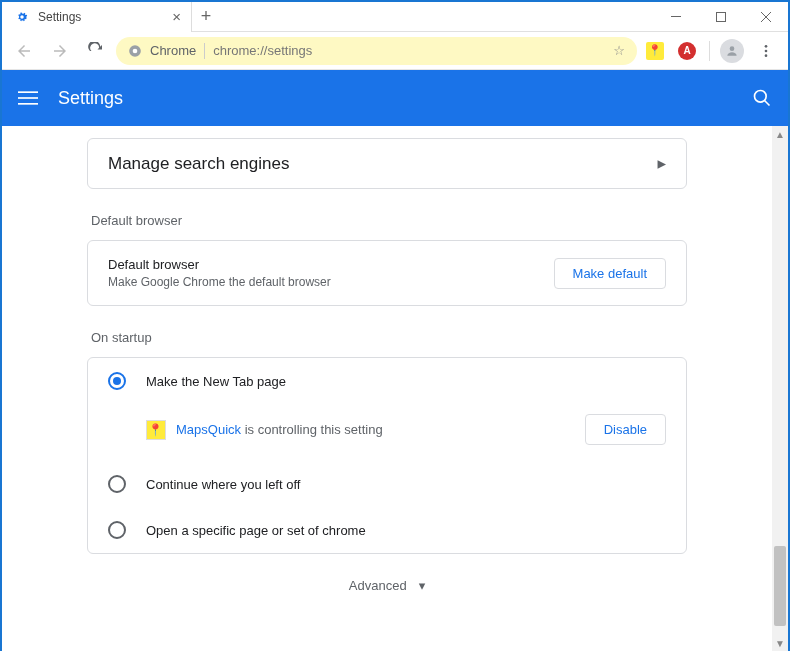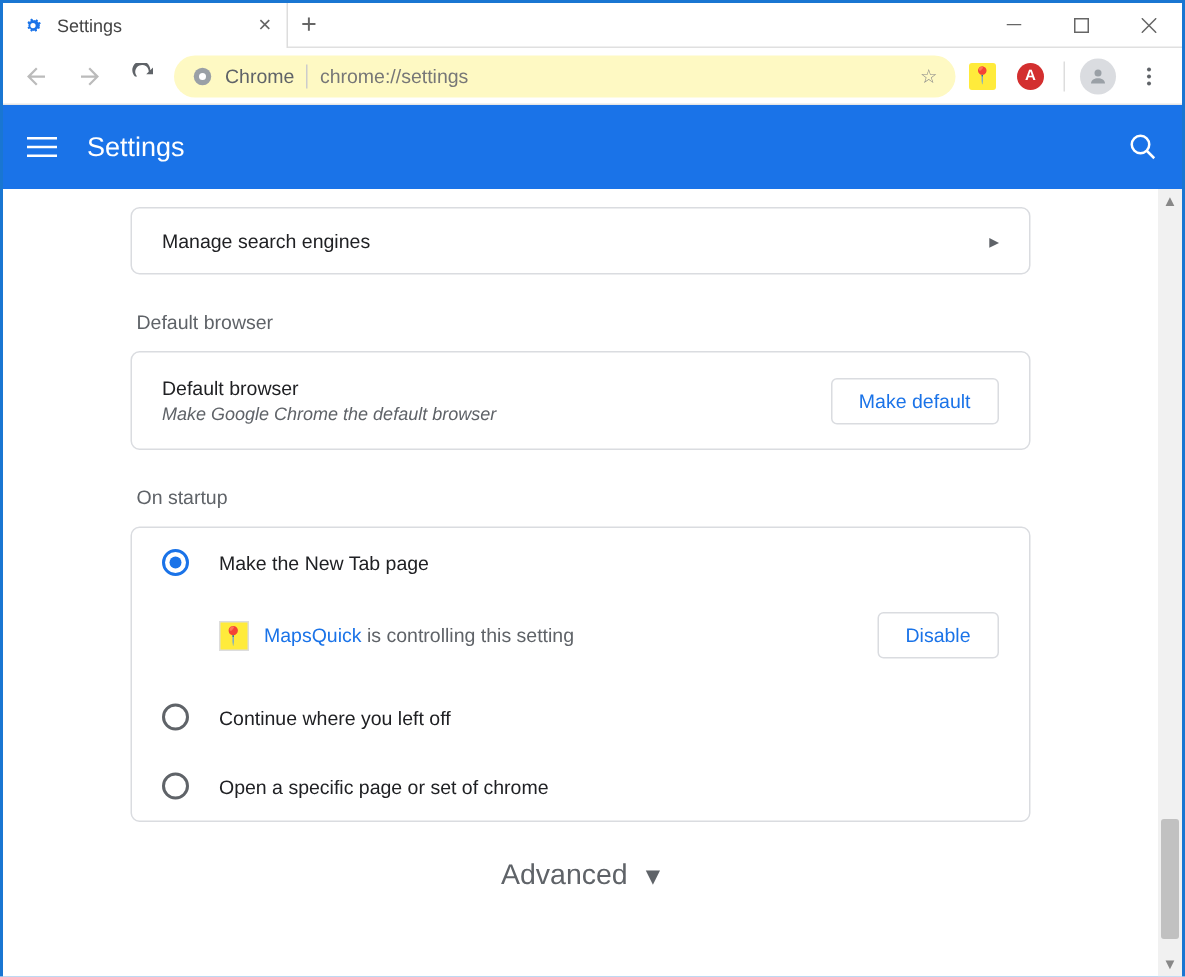--- a/index.html
+++ b/index.html
@@ -35,42 +35,42 @@
     
     .content-wrap { flex: 1; display: flex; background: #fff; overflow: hidden; position: relative; }
     .content { flex: 1; overflow-y: auto; padding: 12px 0 40px; }
     .scroll-track { width: 16px; background: #f1f1f1; position: relative; }
     .scroll-thumb { position: absolute; width: 12px; left: 2px; top: 420px; height: 80px; background: #c1c1c1; border-radius: 2px; }
     .scroll-arrow { position: absolute; width: 16px; height: 16px; display: flex; align-items: center; justify-content: center; color: #888; font-size: 10px; }
     .scroll-arrow.up { top: 0; }
     .scroll-arrow.down { bottom: 0; }
     
     .card { width: 600px; margin: 0 auto 24px; background: #fff; border: 1px solid #dadce0; border-radius: 6px; }
-    .card-row { padding: 14px 20px; display: flex; align-items: center; font-size: 13px; color: #202124; }
+    .card-row { padding: 14px 20px; display: flex; align-items: center; font-size: 17px; color: #202124; }
     .card-row.nav { cursor: pointer; }
     .arrow-right { margin-left: auto; color: #5f6368; }
     
     .section-label { width: 600px; margin: 0 auto 12px; font-size: 13px; color: #5f6368; padding: 0 4px; }
     
     .db-row { padding: 16px 20px; display: flex; align-items: center; }
     .db-text { display: flex; flex-direction: column; gap: 3px; }
     .db-title { font-size: 13px; color: #202124; }
-    .db-sub { font-size: 12px; color: #5f6368; font-style: italic; }
+    .db-sub { font-size: 12px; color: #5f6368; }
     .pill-btn { margin-left: auto; padding: 7px 18px; border: 1px solid #dadce0; border-radius: 4px; color: #1a73e8; font-size: 13px; font-weight: 500; background: #fff; cursor: pointer; }
     
     .radio-row { padding: 14px 20px; display: flex; align-items: center; gap: 20px; font-size: 13px; color: #202124; cursor: pointer; }
     .radio { width: 18px; height: 18px; border: 2px solid #5f6368; border-radius: 50%; display: flex; align-items: center; justify-content: center; flex-shrink: 0; }
     .radio.checked { border-color: #1a73e8; }
     .radio.checked::after { content: ''; width: 8px; height: 8px; background: #1a73e8; border-radius: 50%; }
     
     .ext-control-row { padding: 10px 20px 16px 58px; display: flex; align-items: center; gap: 10px; font-size: 13px; color: #5f6368; }
     .ext-square { width: 20px; height: 20px; background: #ffeb3b; border: 1px solid #ddd; display: flex; align-items: center; justify-content: center; font-size: 12px; }
     .ext-name { color: #1a73e8; }
     
-    .advanced { display: flex; align-items: center; justify-content: center; gap: 12px; font-size: 19px; color: #5f6368; margin-top: 24px; cursor: pointer; }
+    .advanced { display: flex; align-items: center; justify-content: center; gap: 12px; font-size: 13px; color: #5f6368; margin-top: 24px; cursor: pointer; }
     
     svg { display: block; }
   </style>
 </head>
 <body>
 
 <div class="window-frame">
 
   <div class="titlebar">
     <div class="tab">

